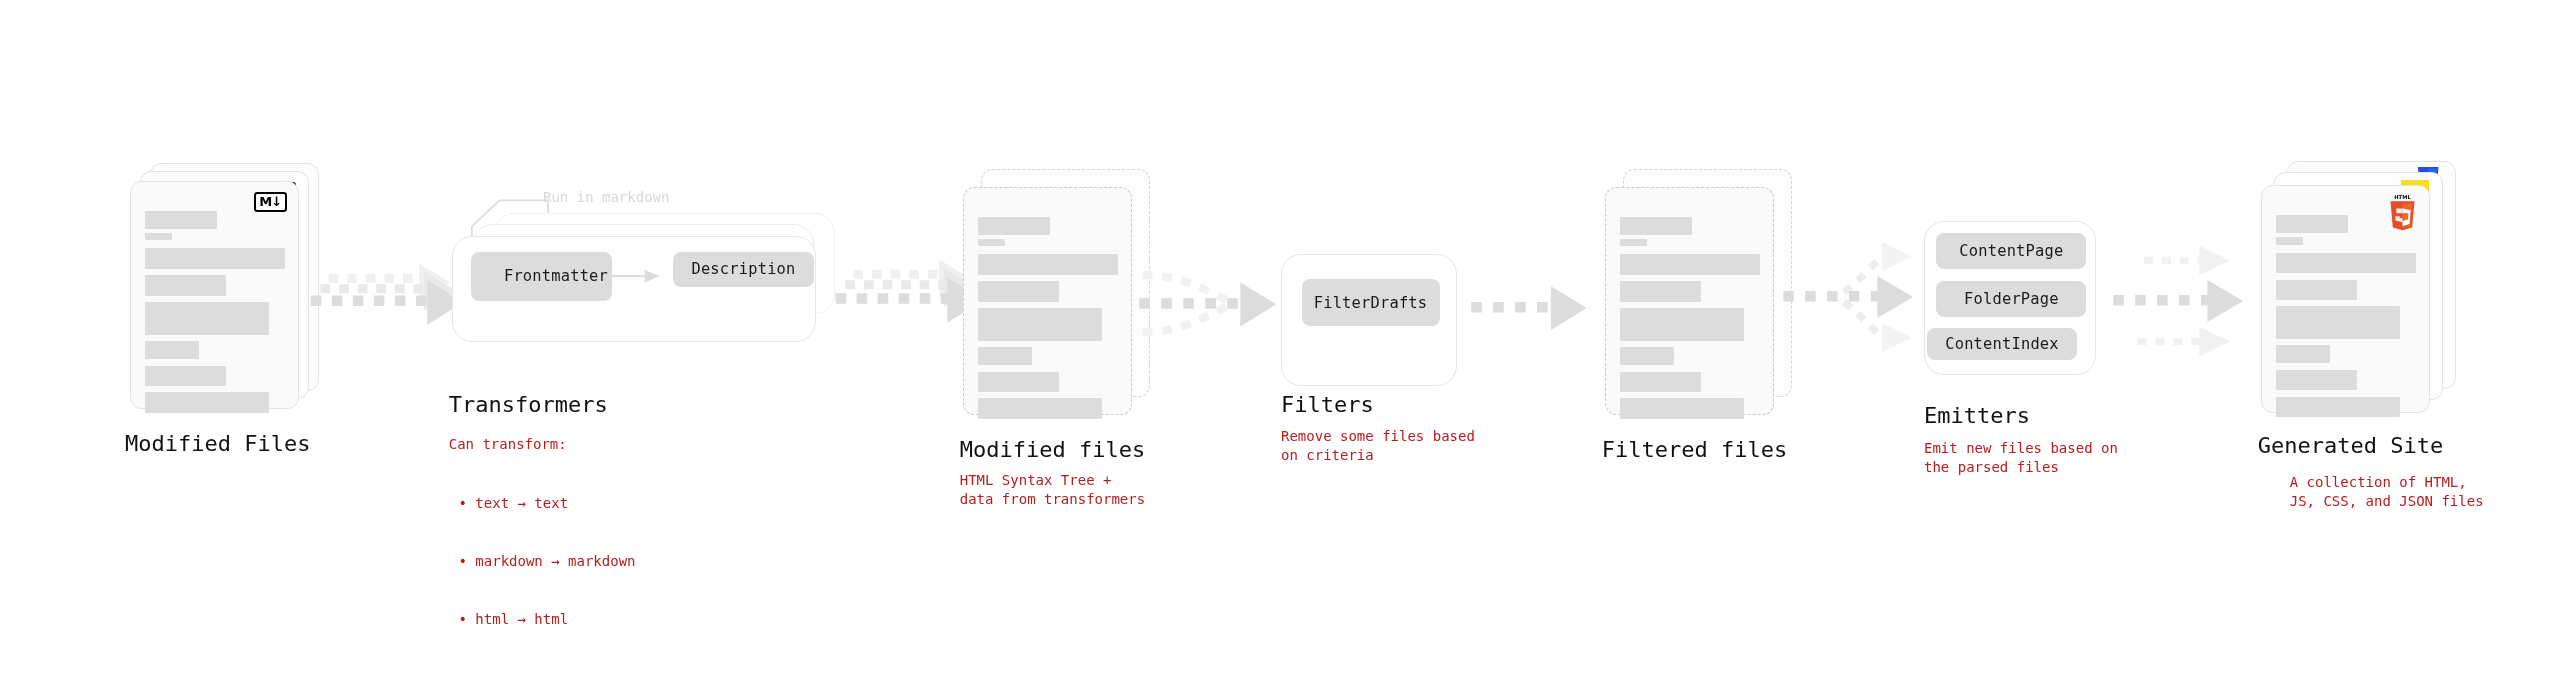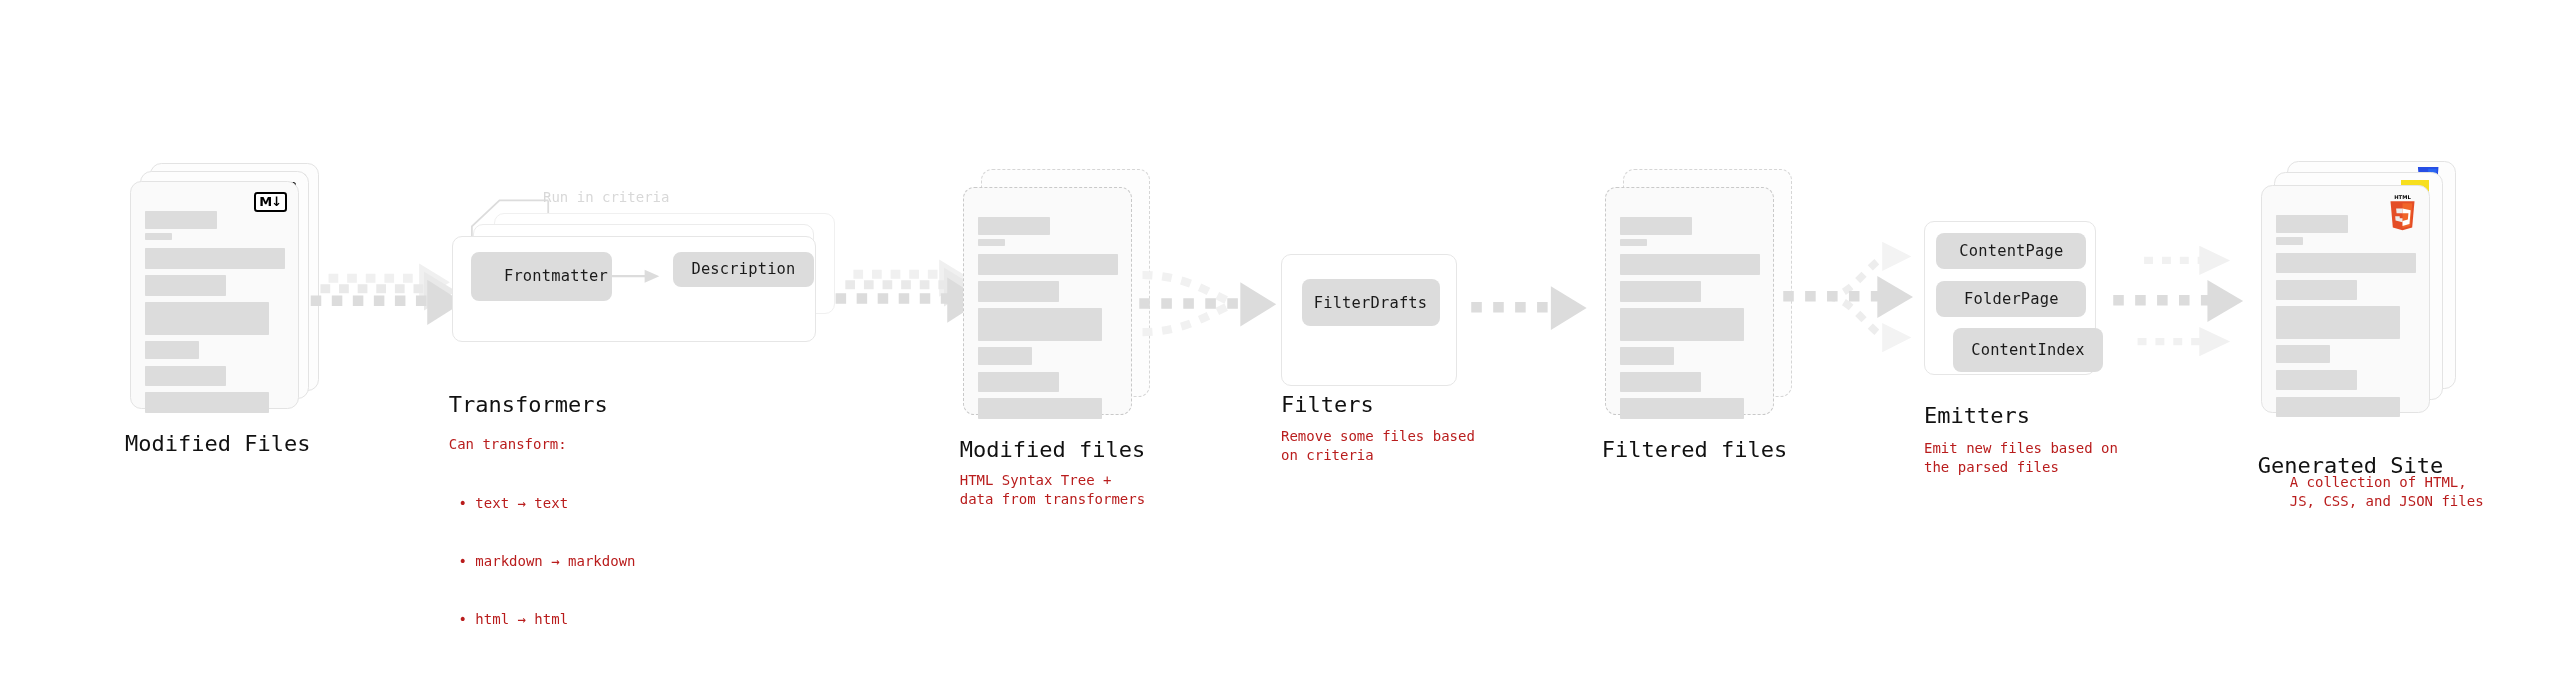--- a/index.html
+++ b/index.html
@@ -42,21 +42,21 @@
     letter-spacing: -0.8px;
   }
   .html5-badge { width: 31px; height: 36px; }
   .css3-badge  { width: 24.4px; height: 29px; }
   .js-badge    { width: 28px; height: 28px; }
 
   
   .group {
     position: absolute;
     border: 1.6px solid #e6e6e6;
-    border-radius: 10px;
+    border-radius: 20px;
     background: #ffffff;
     text-align: center;
   }
   .chip {
     position: absolute;
     background: #dcdcdc;
     border-radius: 8.1px;
     display: flex; align-items: center; justify-content: center;
     color: #1a1a1a;
     font-size: 15.4px;
@@ -141,21 +141,21 @@
       <polygon points="146,22 190,50 146,78" stroke="none"></polygon>
     </g>
   </svg>
 
   <div class="abs" style="left:452px; top:195px;">
 
     <svg class="abs" style="left:14.6px; top:-6.5px;" width="203" height="57" viewBox="0 0 250 70">
       <path d="M6,86 L6,46 L40,14 L100,14" fill="none" stroke="#dcdcdc" stroke-width="2.2"></path>
       <path d="M100,14 L100,40" fill="none" stroke="#dcdcdc" stroke-width="2.2"></path>
     </svg>
-    <div class="parallel-note" style="left:91px; top:-6.5px;">Run in criteria</div>
+    <div class="parallel-note" style="left:91px; top:-6.5px;">Run in markdown</div>
 
     <div class="group" style="left:42px; top:18px; width:341px; height:101px; border-color:#f0f0f0;">
       <div class="chip" style="left:23px; top:13px; width:124px; height:75px; background:#f2f2f2;"></div>
       <div class="chip" style="left:190px; top:13px; width:124px; height:75px; background:#f2f2f2;"></div>
       <svg class="abs" style="left:151px; top:36px;" width="49" height="16.3" viewBox="0 0 60 20">
         <line x1="0" y1="10" x2="42" y2="10" stroke="#f0f0f0" stroke-width="3"></line>
         <polygon points="40,3 56,10 40,17" fill="#f0f0f0"></polygon>
       </svg>
     </div>
 
@@ -264,21 +264,21 @@
     <polygon points="126,12 162,30 126,48" fill="#f3f3f3"></polygon>
     <polygon points="126,112 162,130 126,148" fill="#f3f3f3"></polygon>
     <line x1="4" y1="79" x2="124" y2="79" stroke="#dcdcdc" stroke-width="13" stroke-dasharray="13 14"></line>
     <polygon points="120,54 164,80 120,106" fill="#dcdcdc"></polygon>
   </svg>
 
   <div class="abs" style="left:1924px; top:221px;">
     <div class="group" style="left:0px; top:0px; width:172px; height:154px;">
       <div class="chip" style="left:11.4px; top:11.4px; width:150px; height:36px;">ContentPage</div>
       <div class="chip" style="left:11.4px; top:59px; width:150px; height:36px;">FolderPage</div>
-      <div class="chip" style="left:28px; top:106px; width:150px; height:44px;">ContentIndex</div>
+      <div class="chip" style="left:2px; top:106px; width:150px; height:32px;">ContentIndex</div>
     </div>
     <div class="title" style="left:0px; top:182px;">Emitters</div>
     <div class="sub" style="left:0px; top:218px;">Emit new files based on
 the parsed files</div>
   </div>
 
   <svg class="abs" style="left:2110px; top:236px;" width="138" height="130" viewBox="0 0 170 160">
     <line x1="42" y1="30" x2="114" y2="30" stroke="#f1f1f1" stroke-width="9" stroke-dasharray="11 11"></line>
     <polygon points="110,12 148,30 110,48" fill="#f1f1f1"></polygon>
     <line x1="4" y1="79" x2="124" y2="79" stroke="#dcdcdc" stroke-width="13" stroke-dasharray="13 14"></line>
@@ -319,19 +319,19 @@
           <div class="bar" style="width: 72px; height: 18px; margin-bottom: 4.1px;"></div>
           <div class="bar" style="width: 27px; height: 7.3px; margin-bottom: 8.1px;"></div>
           <div class="bar" style="width: 140px; height: 20.3px; margin-bottom: 6.5px;"></div>
           <div class="bar" style="width: 81px; height: 20.3px; margin-bottom: 6.5px;"></div>
           <div class="bar" style="width: 124px; height: 32.5px; margin-bottom: 6.5px;"></div>
           <div class="bar" style="width: 54px; height: 18px; margin-bottom: 6.5px;"></div>
           <div class="bar" style="width: 81px; height: 20.3px; margin-bottom: 6.5px;"></div>
           <div class="bar" style="width: 124px; height: 20.3px; margin-bottom: 0px;"></div>
         </div>
     </div>
-    <div class="title" style="left:-3.3px; top:292px;">Generated Site</div>
+    <div class="title" style="left:-3.3px; top:272px;">Generated Site</div>
     <div class="sub" style="left:-3.3px; top:312px;margin-left:32px;">A collection of HTML,
 JS, CSS, and JSON files</div>
   </div>
 
 </div>
 
 
 </body></html>

